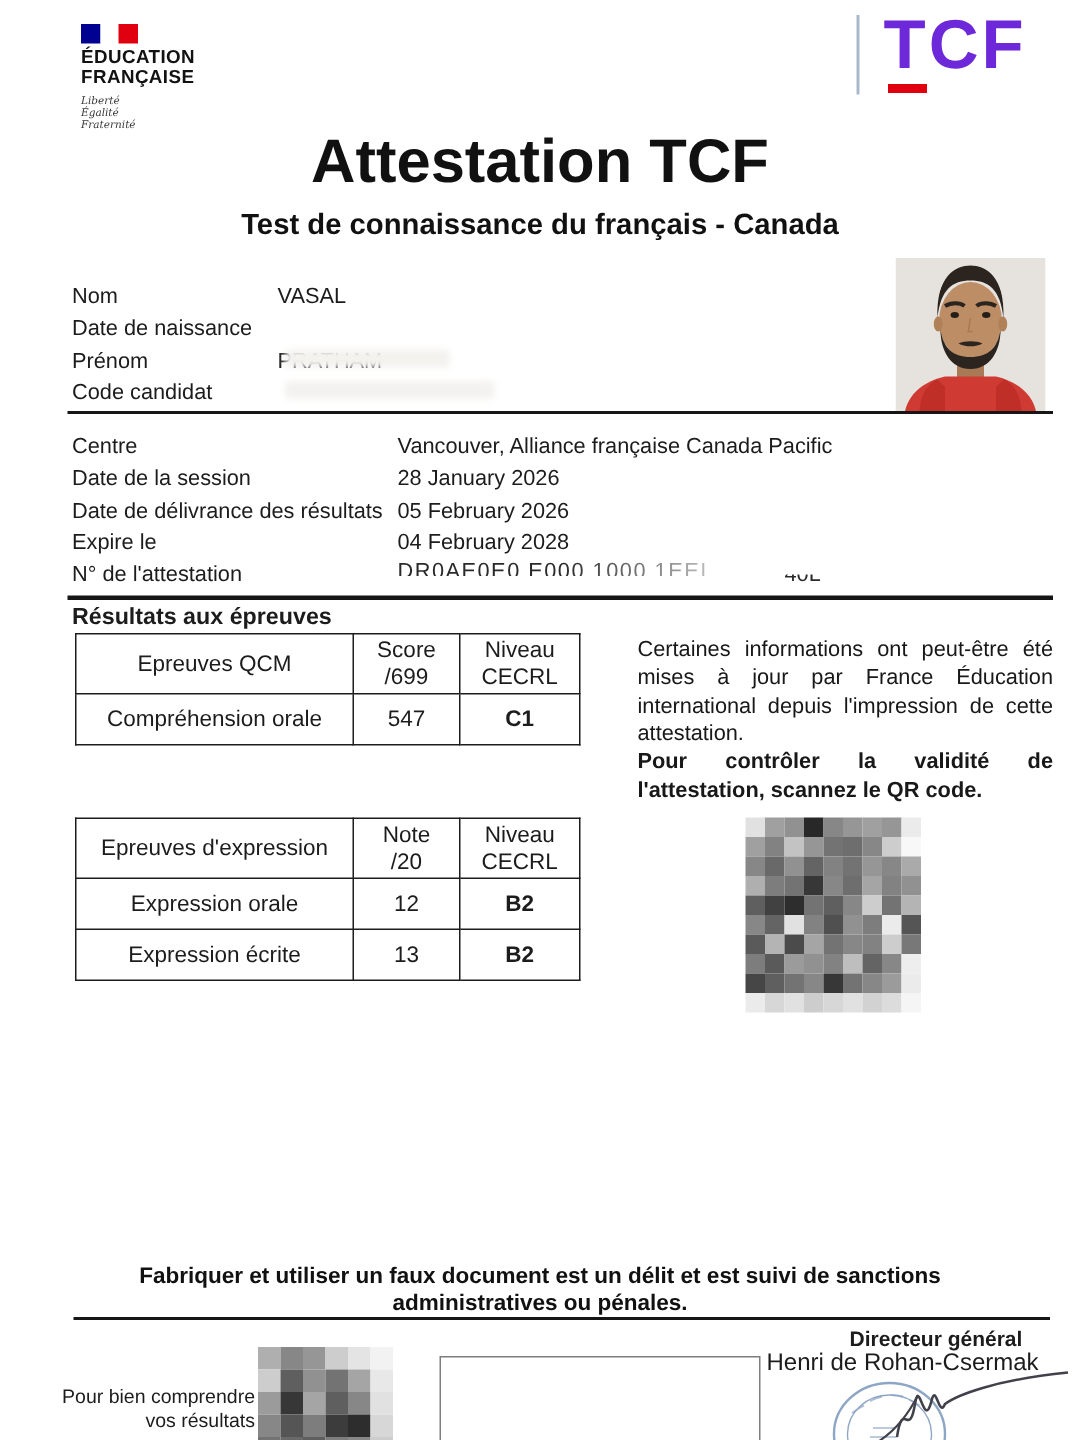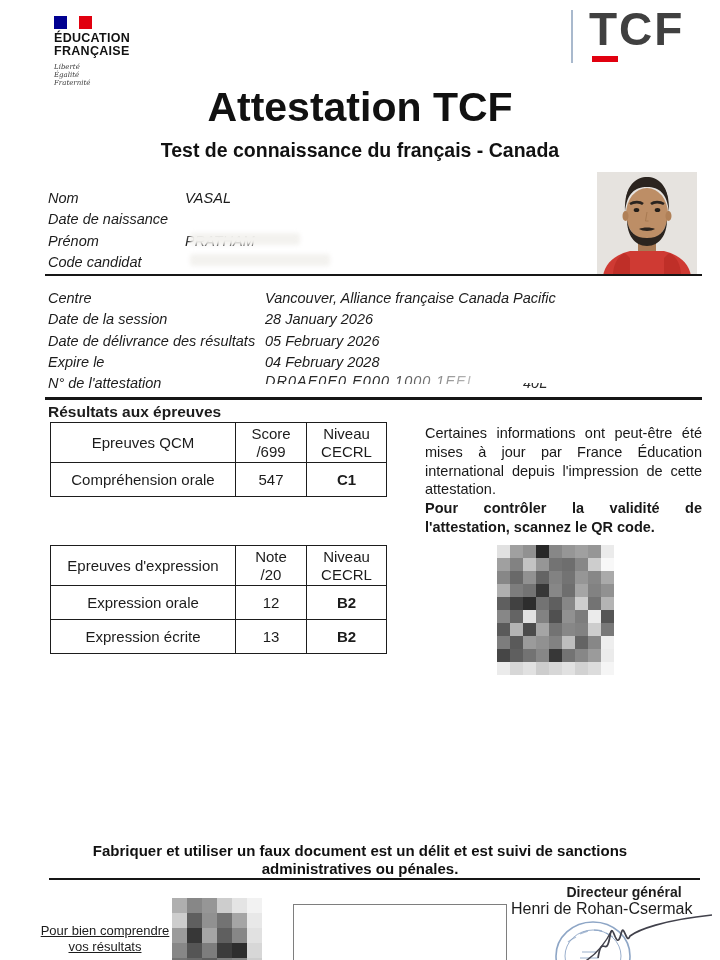--- a/index.html
+++ b/index.html
@@ -13,29 +13,29 @@
   .rf-flag span{flex:1;}
   .rf-name{font-weight:bold;font-size:12.5px;line-height:12.5px;letter-spacing:.3px;color:#121212;}
   .rf-motto{margin-top:6px;font-family:"DejaVu Serif",serif;font-style:italic;
             font-size:7px;line-height:8px;color:#3a3a3a;}
   .fei{left:445px;top:12px;width:130px;}
   .fei-l1,.fei-l2{font-weight:bold;font-size:17px;line-height:18.5px;letter-spacing:.6px;color:#24356e;}
   .fei-l2{position:relative;}
   .fei-accent{position:absolute;left:1px;top:.5px;width:8px;height:3.5px;background:#e1000f;}
   .fei-l3{margin-top:2px;font-size:10.5px;letter-spacing:2.4px;color:#64a0cf;}
   .logo-divider{left:571px;top:10px;width:2px;height:53px;background:#a9b9cd;}
-  .tcf-logo{left:589px;top:2px;font-size:46px;font-weight:bold;letter-spacing:2px;color:#404040;}
+  .tcf-logo{left:589px;top:2px;font-size:46px;font-weight:bold;letter-spacing:2px;color:#6d28d9;}
   .tcf-underline{left:592px;top:56px;width:26px;height:6px;background:#e1000f;}
 
   
   .doc-title{left:0;top:84px;width:720px;text-align:center;font-size:41px;font-weight:bold;color:#111;}
   .doc-subtitle{left:0;top:139px;width:720px;text-align:center;font-size:19.5px;font-weight:bold;color:#111;}
 
   
-  .inforow{font-size:14.5px;line-height:21.3px;white-space:nowrap;font-style:italic;}
+  .inforow{font-size:14.5px;line-height:21.3px;white-space:nowrap;}
   .identity{left:48px;top:188px;}
   .identity .lbl{display:inline-block;width:137px;}
   .session{left:48px;top:288px;}
   .session .lbl{display:inline-block;width:217px;}
   .hr1{left:45px;top:274px;width:657px;height:2px;background:#161616;}
   .hr2{left:45px;top:397px;width:657px;height:3px;background:#161616;}
   .smudge{background:#f3f2ef;filter:blur(2px);border-radius:3px;}
 
   
   .attnum{position:relative;display:inline-block;width:420px;height:15px;vertical-align:top;}
@@ -63,21 +63,21 @@
   .notice .bold{font-weight:bold;}
 
   .qr{display:grid;position:absolute;}
   .qr-main{left:497px;top:545px;}
   .qr-small{left:172px;top:898px;}
 
   
   .warning{left:60px;top:842px;width:600px;text-align:center;font-weight:bold;
            font-size:15px;line-height:18px;color:#111;}
   .hr3{left:49px;top:878px;width:651px;height:2px;background:#161616;}
-  .help-text{left:40px;top:923px;width:130px;text-align:center;font-size:13px;line-height:15.5px;text-decoration:underline;}
+  .help-text{left:40px;top:923px;width:130px;text-align:right;font-size:13px;line-height:15.5px;}
   .sig-label{left:293px;top:885px;width:212px;text-align:center;font-size:14px;color:#222;}
   .sig-box{left:293px;top:904px;width:212px;height:70px;border:1px solid #7e7e7e;background:#fff;}
   .dir-title{left:540px;top:884px;width:168px;text-align:center;font-size:14px;font-weight:bold;}
   .dir-name{left:511px;top:900px;width:184px;text-align:left;font-size:16px;}
   .stamp{left:538px;top:912px;}
   .photo{left:597px;top:172px;width:100px;height:104px;}
 </style>
 </head>
 <body>
 

